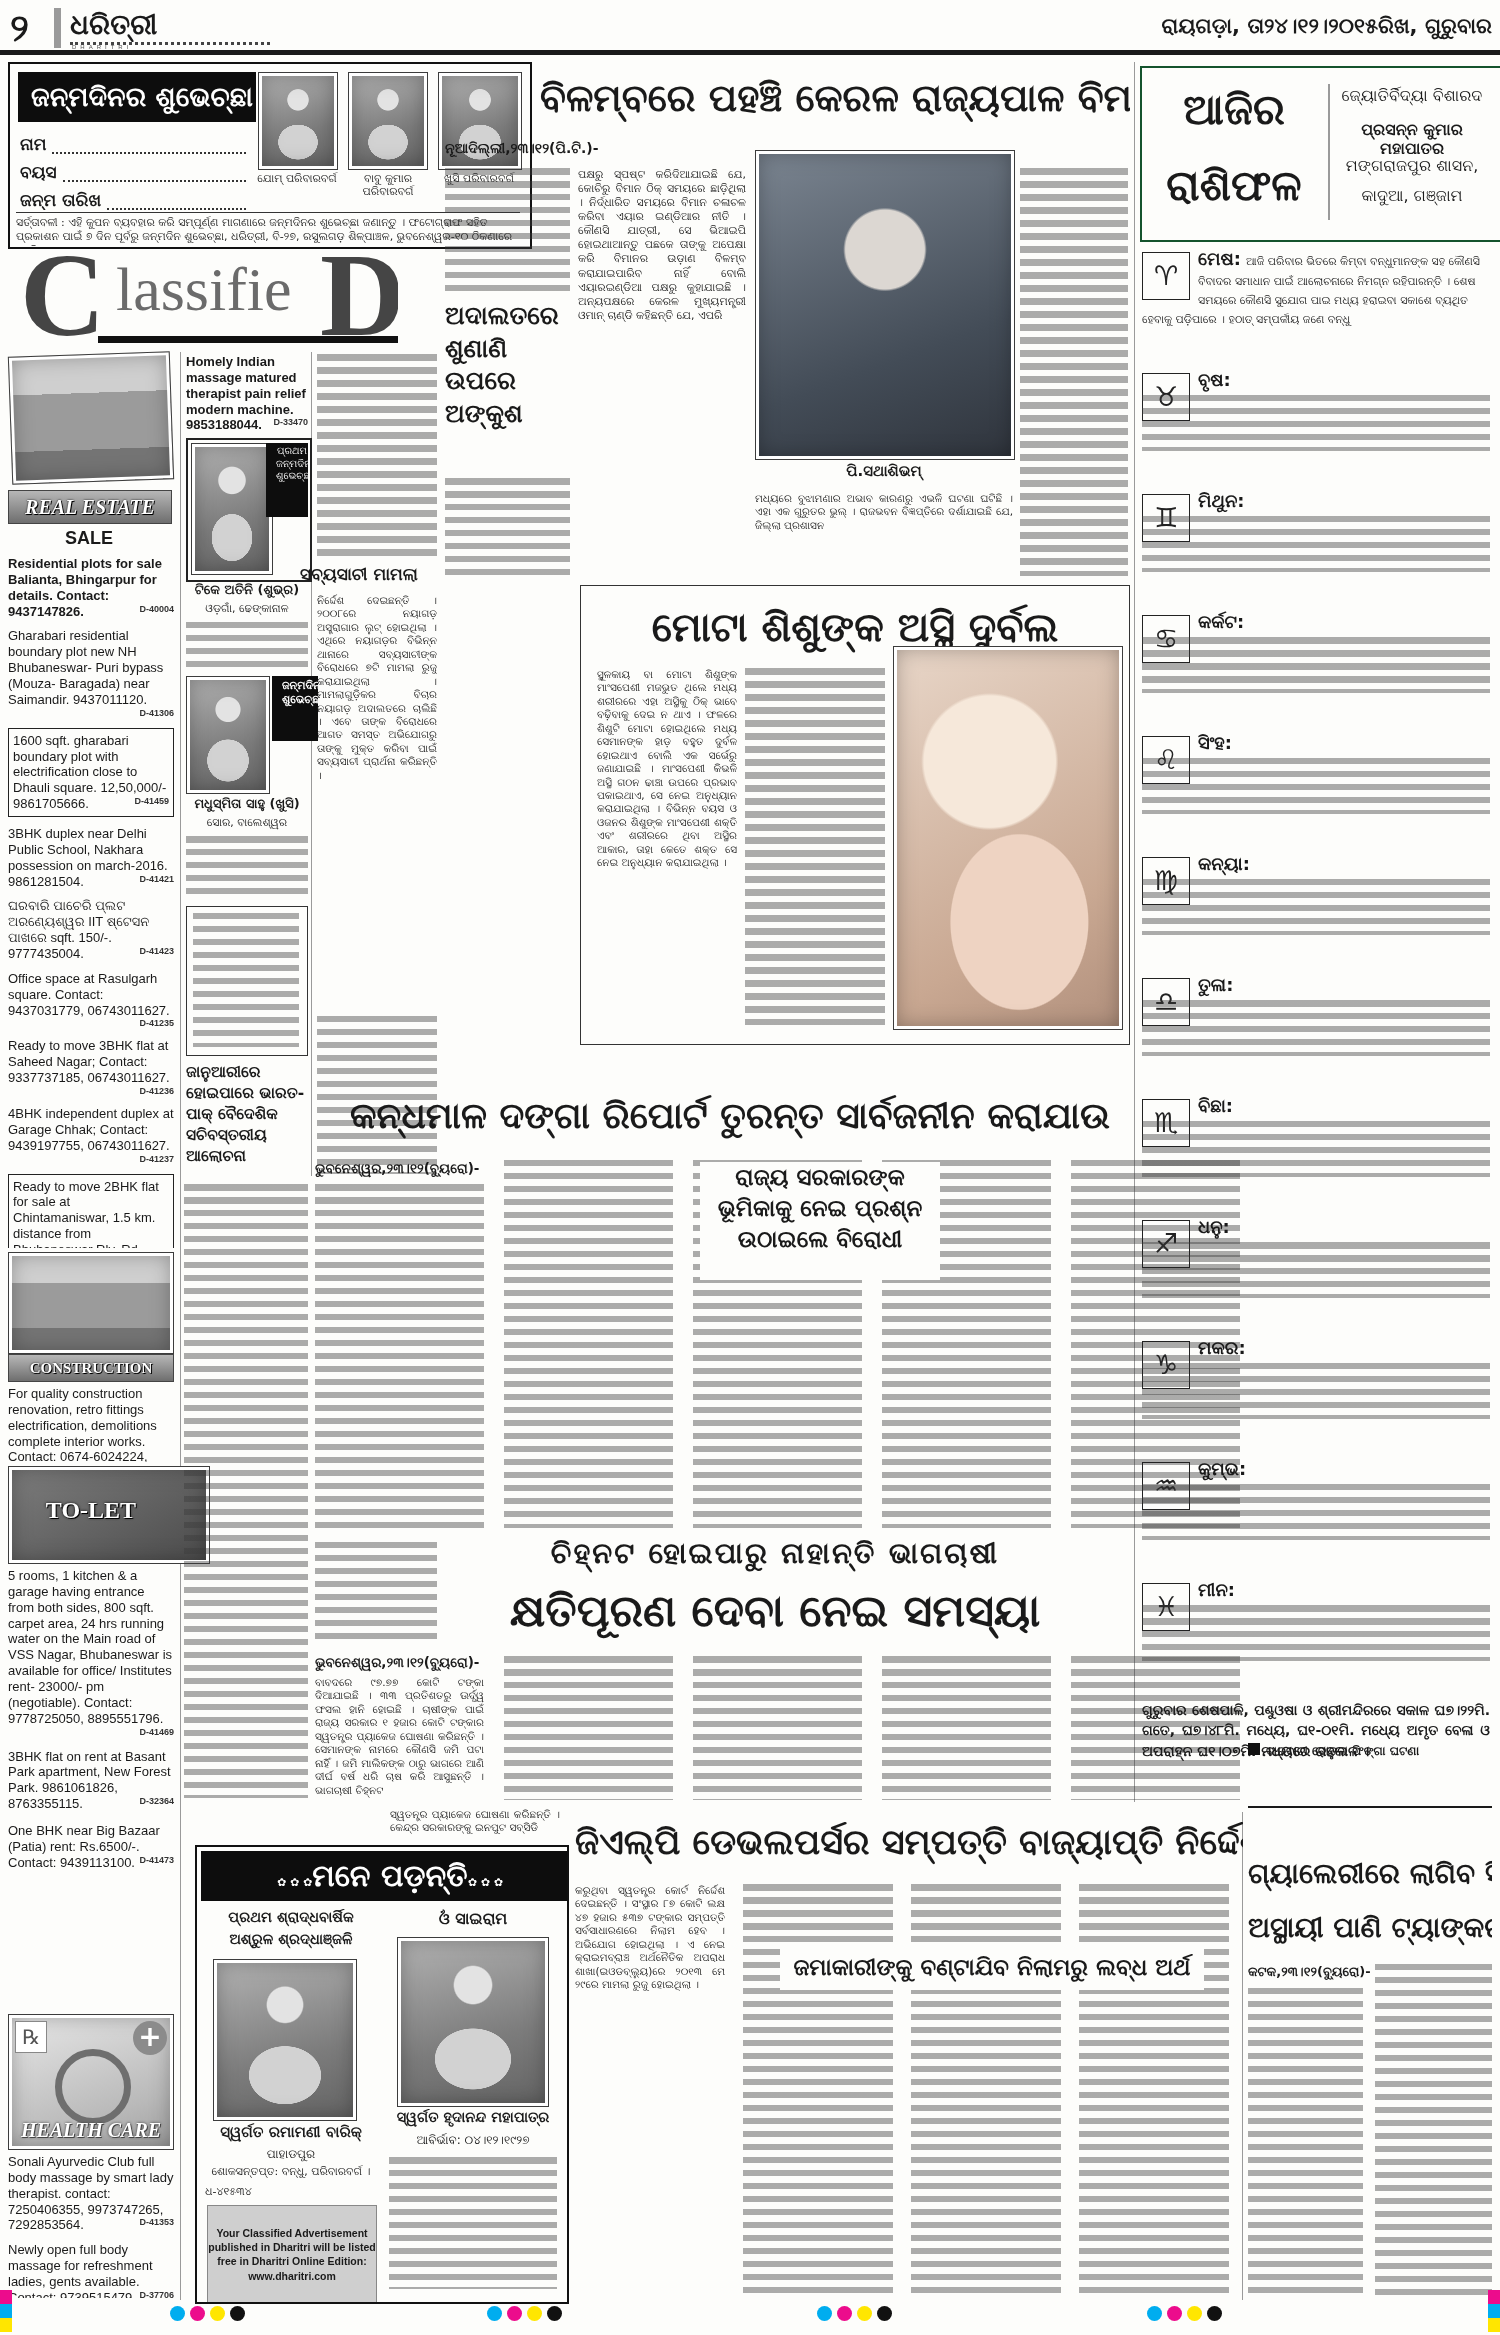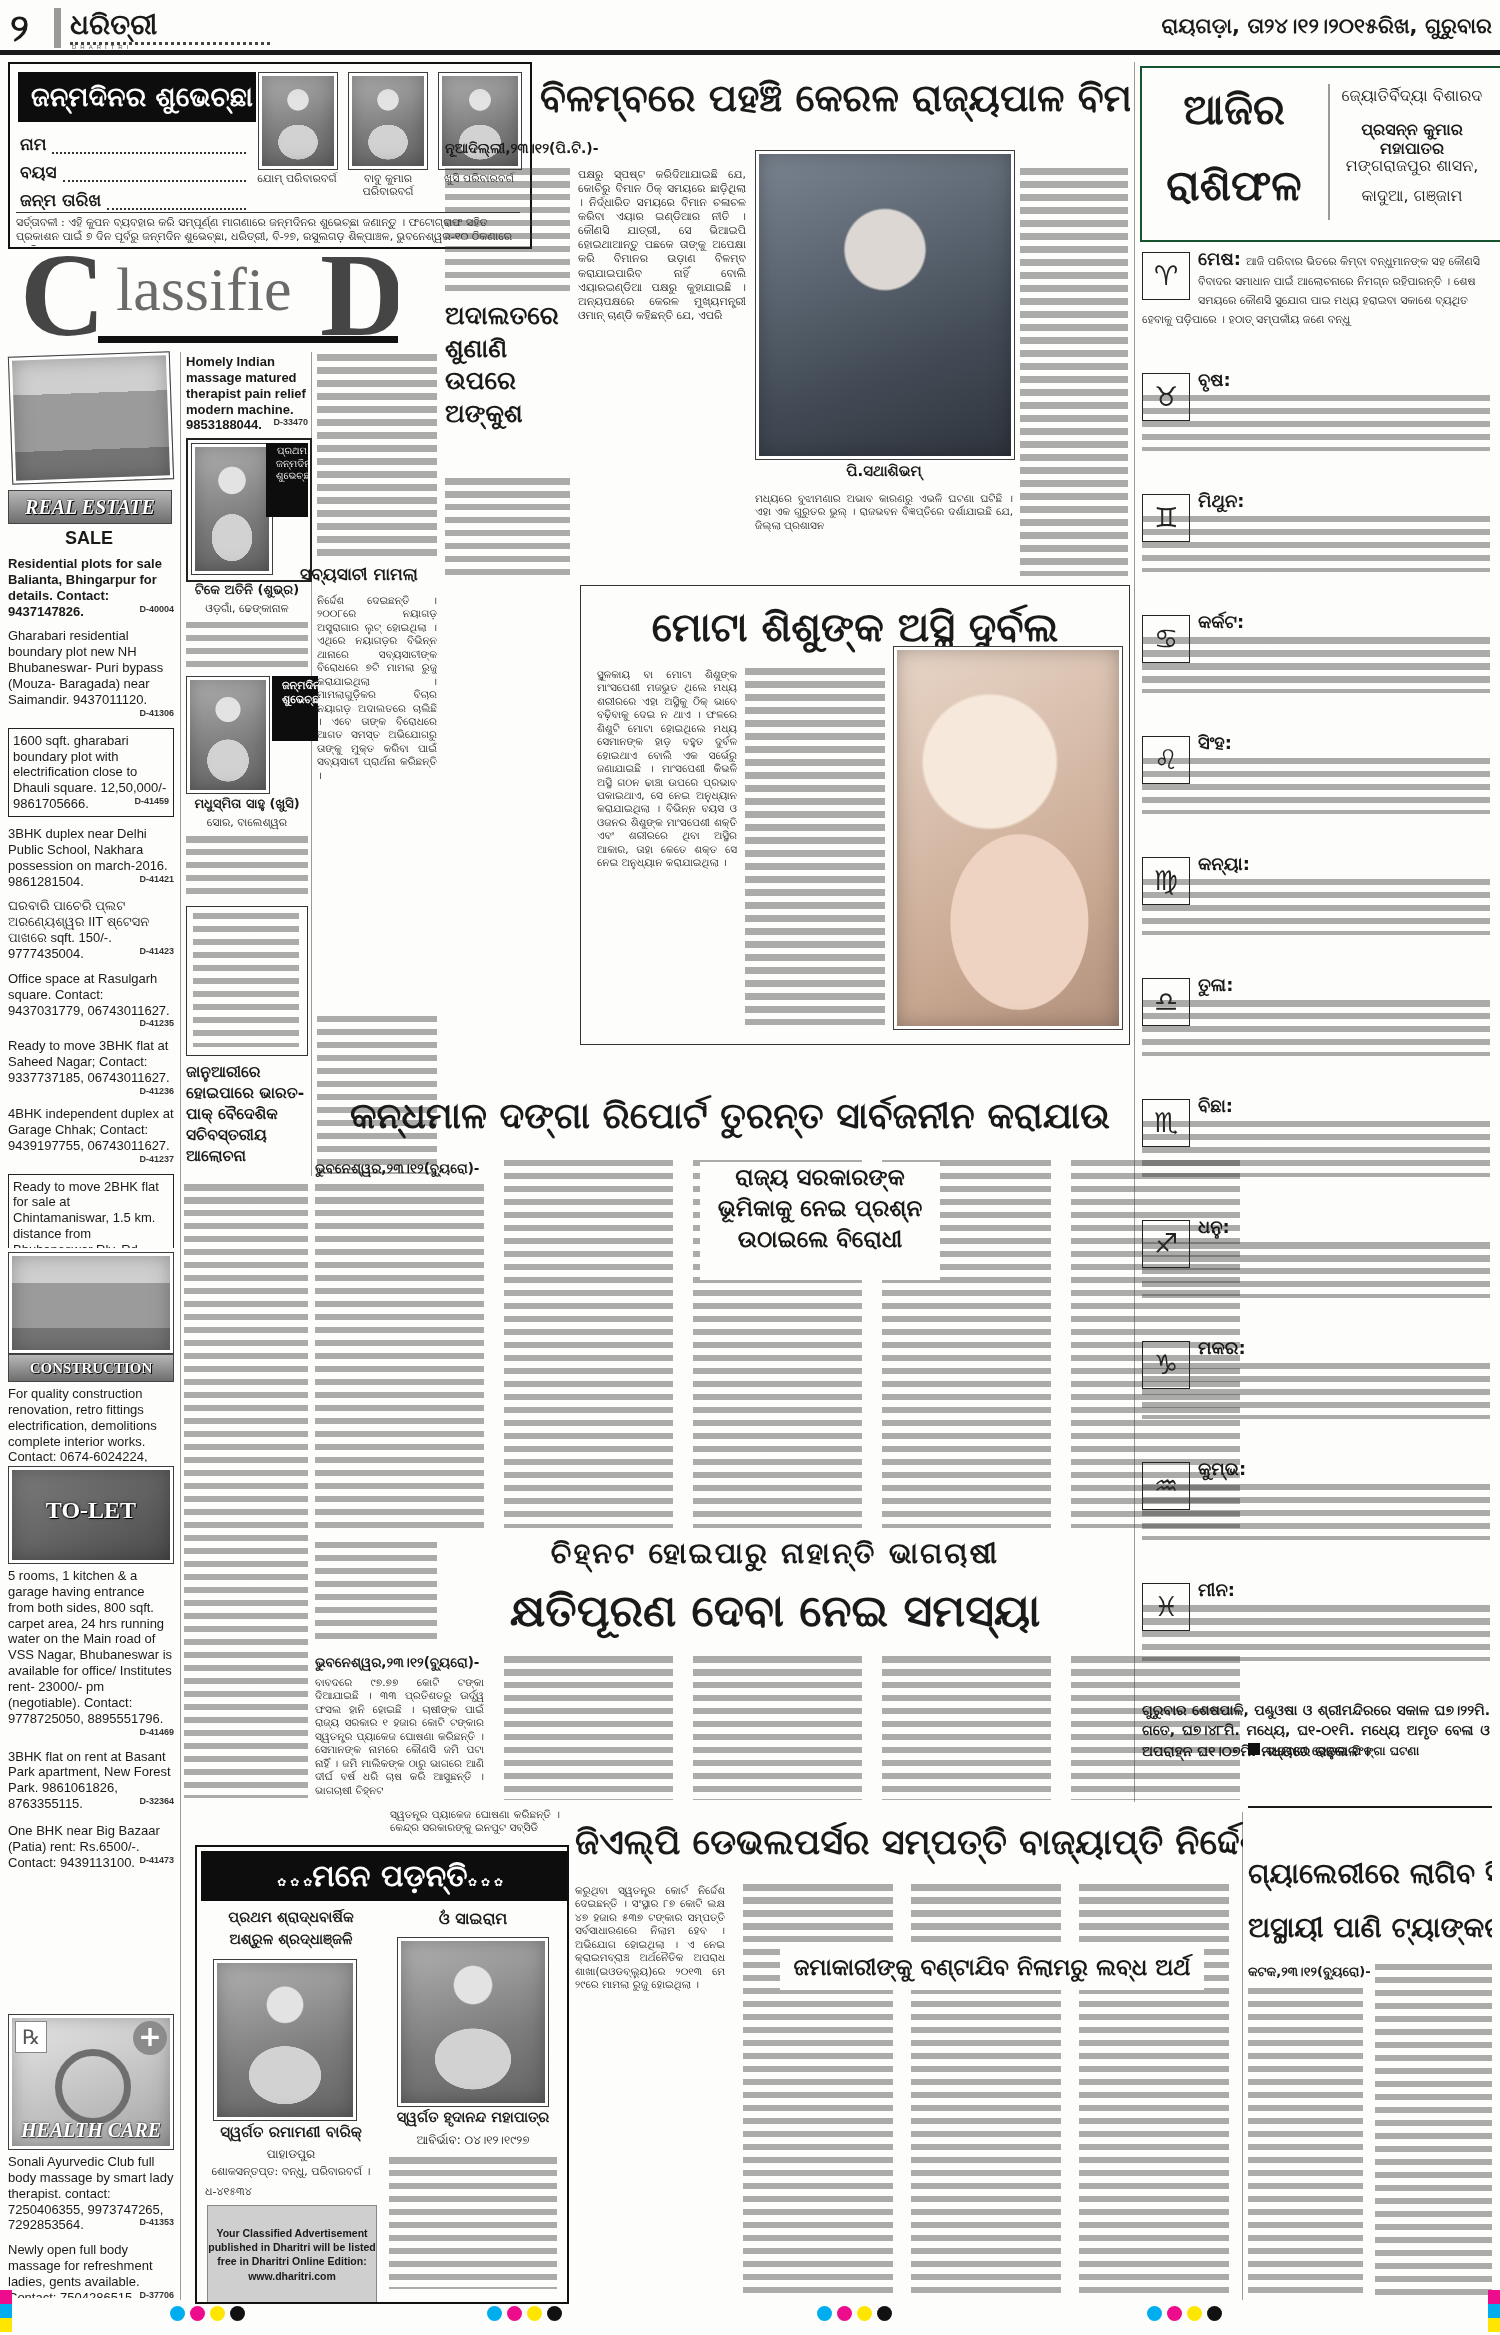--- a/index.html
+++ b/index.html
@@ -104,38 +104,38 @@
     <div class="ad boxed"><span>Ready to move 2BHK flat for sale at Chintamaniswar, 1.5 km. distance from Bhubaneswar Rly. Rd. Contact: 9861882233, 9337511166.</span> </div>
 
   </div>
 
   <div class="abs photo house" style="left:8px;top:1252px;width:164px;height:100px;"></div>
   <div class="abs banner serif" style="left:8px;top:1354px;width:164px;height:26px;font-size:15px;line-height:26px;">CONSTRUCTION</div>
   <div class="abs latin ad" style="left:8px;top:1386px;width:166px;height:76px;">
     <span>For quality construction renovation, retro fittings electrification, demolitions complete interior works. Contact: 0674-6024224, 9090732020.</span> 
   </div>
 
-  <div class="abs photo" style="left:8px;top:1466px;width:164px;height:96px;background:linear-gradient(150deg,#7d7d7d,#4b4b4b);">
+  <div class="abs photo" style="left:8px;top:1466px;width:164px;height:96px;background:linear-gradient(150deg,#7d7d7d,#4b4b4b);padding-left:36px;">
     <div class="abs serif b ctr" style="left:0;top:30px;width:164px;height:36px;color:#fff;font-size:24px;text-shadow:1px 1px 0 #000,0 0 3px #000;">TO-LET</div>
   </div>
   <div class="abs latin" style="left:8px;top:1568px;width:166px;height:440px;display:flex;flex-direction:column;gap:11px;">
     <div class="ad"><span>5 rooms, 1 kitchen &amp; a garage having entrance from both sides, 800 sqft. carpet area, 24 hrs running water on the Main road of VSS Nagar, Bhubaneswar is available for office/ Institutes rent- 23000/- pm (negotiable). Contact: 9778725050, 8895551796.</span> <span class="code">D-41469</span></div>
     <div class="ad"><span>3BHK flat on rent at Basant Park apartment, New Forest Park. 9861061826, 8763355115.</span> <span class="code">D-32364</span></div>
     <div class="ad"><span>One BHK near Big Bazaar (Patia) rent: Rs.6500/-. Contact: 9439113100.</span> <span class="code">D-41473</span></div>
   </div>
 
   <div class="abs photo" style="left:8px;top:2014px;width:164px;height:134px;background:linear-gradient(160deg,#e8e8e8,#b9b9b9 70%,#9f9f9f);">
     <div class="abs" style="left:6px;top:6px;width:30px;height:30px;background:#fff;border:1px solid #888;font-size:20px;text-align:center;line-height:30px;color:#555;">℞</div>
     <div class="abs" style="right:6px;top:6px;width:34px;height:34px;border-radius:50%;background:#8b8b8b;color:#fff;font-size:28px;font-weight:bold;text-align:center;line-height:32px;">+</div>
     <div class="abs" style="left:46px;top:34px;width:62px;height:62px;border:7px solid #6e6e6e;border-radius:50%;"></div>
     <div class="abs serif b ctr" style="left:0;bottom:4px;width:164px;height:26px;color:#fff;font-size:20px;font-style:italic;text-shadow:1px 1px 0 #444,0 0 3px #333;">HEALTH CARE</div>
   </div>
   <div class="abs latin" style="left:8px;top:2154px;width:166px;height:144px;display:flex;flex-direction:column;gap:9px;">
     <div class="ad"><span>Sonali Ayurvedic Club full body massage by smart lady therapist. contact: 7250406355, 9973747265, 7292853564.</span> <span class="code">D-41353</span></div>
-    <div class="ad"><span>Newly open full body massage for refreshment ladies, gents available. Contact: 7504286515.</span> <span class="code">D-37706</span></div>
+    <div class="ad"><span>Newly open full body massage for refreshment ladies, gents available. Contact: 9739515479.</span> <span class="code">D-37706</span></div>
   </div>
 
   <div class="abs latin ad b" style="left:186px;top:354px;width:122px;height:80px;">
     <span>Homely Indian massage matured therapist pain relief modern machine. 9853188044.</span> <span class="code">D-33470</span>
   </div>
   <div class="abs" style="left:186px;top:438px;width:122px;height:140px;border:2px solid #222;">
     <div class="abs photo portrait" style="left:3px;top:3px;width:80px;height:130px;"></div>
     <div class="abs blackbox ctr" style="right:2px;top:3px;width:32px;height:72px;font-size:10px;line-height:1.25;padding-top:2px;">ପ୍ରଥମ ଜନ୍ମଦିନ ଶୁଭେଚ୍ଛା</div>
   </div>
   <div class="abs ctr b" style="left:186px;top:582px;width:122px;height:20px;font-size:13px;">ଟିକେ ଅତିନି (ଶୁଭ୍ର)</div>

